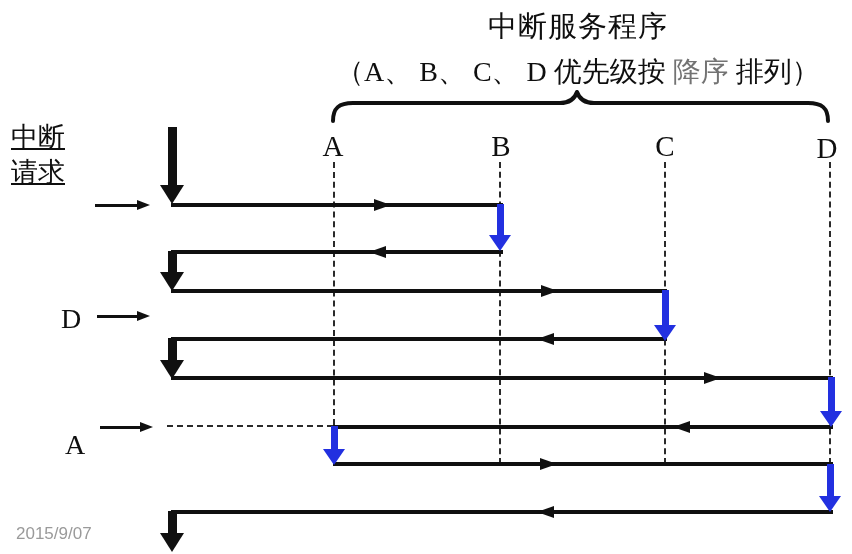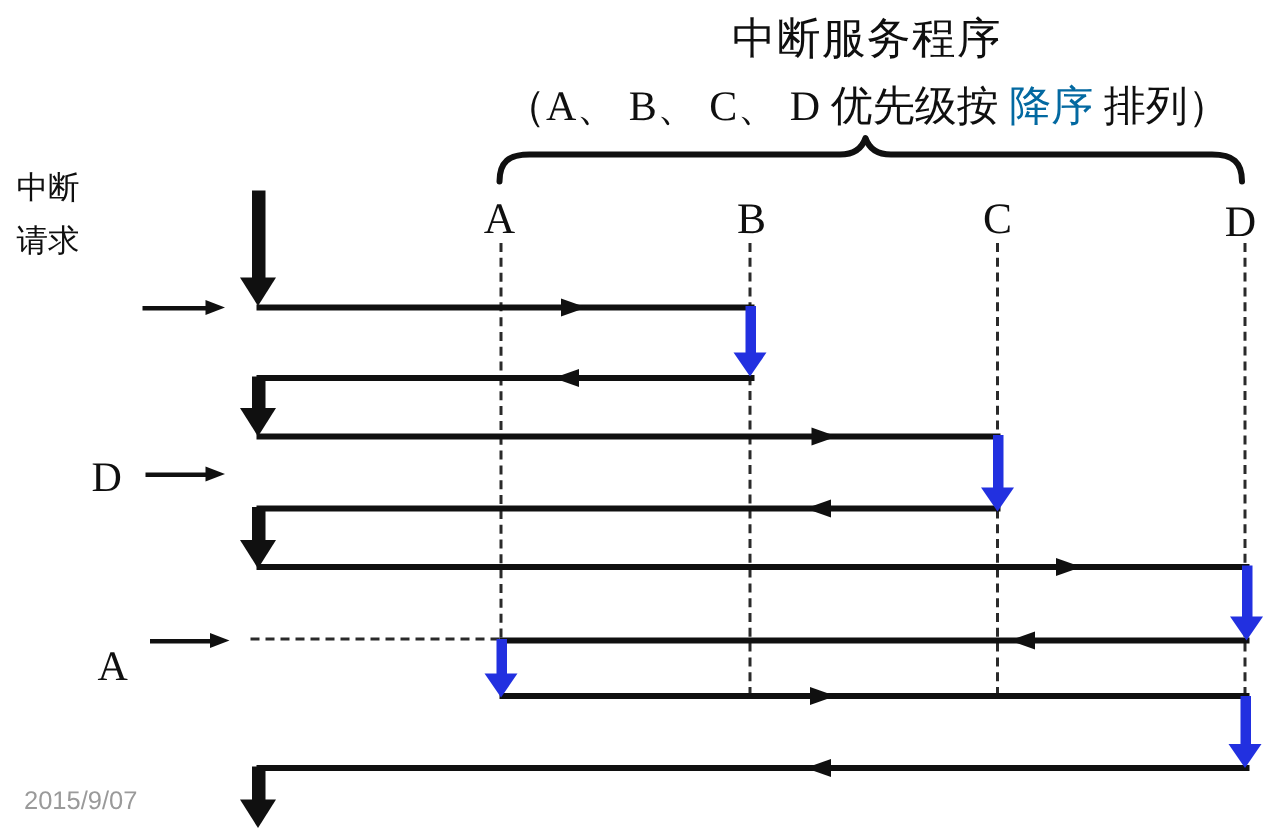--- a/index.html
+++ b/index.html
@@ -4,22 +4,22 @@
 <style>
   html,body { margin:0; padding:0; background:#ffffff; }
   .slide {
     position:relative; width:852px; height:554px; background:#ffffff;
     overflow:hidden; font-family:"Liberation Serif","DejaVu Serif",serif; color:#0f0f0f;
   }
   .t { position:absolute; white-space:pre; line-height:1.15; }
   .main-title   { left:121px; top:11px;  font-size:31px; letter-spacing:2px; }
   .isr-title    { left:488px; top:10px;  font-size:29px; letter-spacing:1px; }
   .isr-subtitle { left:336px; top:56px;  font-size:28px; }
-  .blue-text    { color:#0369a1;margin-top:40px; }
-  .req-col      { left:11px;  top:108px; font-size:21px; line-height:35px; }
+  .blue-text    { color:#737373;margin-top:40px; }
+  .req-col      { left:11px;  top:120px; font-size:27px; line-height:35px;text-decoration:underline; }
   .lbl-bc       { left:2px;   top:192px; font-size:27px; }
   .lbl-d        { left:61px;  top:303px; font-size:28px; }
   .lbl-a        { left:65px;  top:429px; font-size:28px; }
   .col-letter   { font-size:29px; transform:translateX(-50%); }
   .date         { left:16px; top:524px; font-size:17px; color:#9a9a9a;
                   font-family:"Liberation Sans","DejaVu Sans",sans-serif; }
 
   
   .dcol  { position:absolute; width:0; border-left:2px dashed #2a2a2a; }
   

